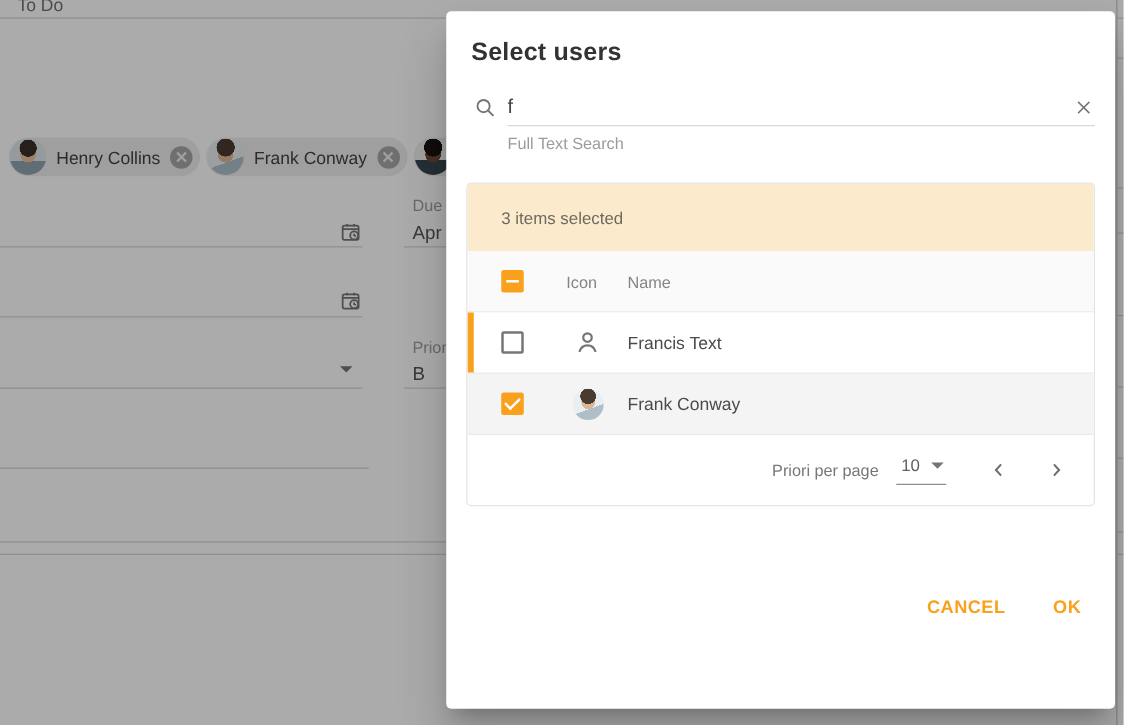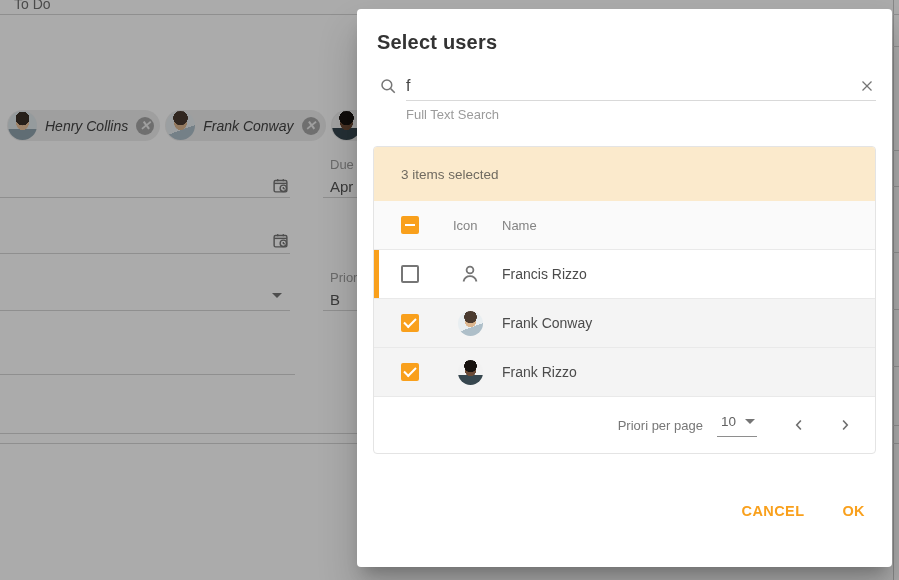--- a/index.html
+++ b/index.html
@@ -6,21 +6,21 @@
   html,body { width:899px; height:580px; }
   body {
     font-family:"Liberation Sans", sans-serif;
     background:#fff; position:relative; overflow:hidden;
     width:899px; height:580px;
   }
   
   .bg { position:absolute; inset:0; background:#fff; }
   .bg-line { position:absolute; height:1px; background:#d6d6d6; }
   .todo { position:absolute; left:14px; top:-4px; font-size:14px; color:#707070; }
-  .chip-row { position:absolute; left:7px; top:110px; display:flex; gap:5px;font-style:italic; }
+  .chip-row { position:absolute; left:7px; top:110px; display:flex; gap:5px; }
   .chip {
     height:31px; background:#ededed; border-radius:16px;
     display:flex; align-items:center; padding:1px 6px 1px 1px; gap:8px;
     white-space:nowrap;
   }
   .chip-label { font-size:14px; color:#424242; }
   .chip-x {
     width:18px; height:18px; border-radius:50%; background:#a6a6a6;
     color:#ededed; font-size:13px; line-height:18px; text-align:center; font-weight:bold;
   }
@@ -235,42 +235,33 @@
       <span class="hl-bar"></span>
       <div class="cell-check">
           <span class="cb unchecked"></span>
         </div>
       <div class="cell-icon">
         <svg class="person-glyph" viewBox="0 0 24 24" fill="none" stroke="currentColor" stroke-width="1.8">
           <circle cx="12" cy="8" r="3.4"></circle>
             <path d="M5.5 19.5c1-3.6 3.4-5.3 6.5-5.3s5.5 1.7 6.5 5.3"></path>
         </svg>
       </div>
-      <div class="cell-name">Francis Rizzo</div>
+      <div class="cell-name">Francis Text</div>
     </div>
 
     <div class="trow row-selected">
       <div class="cell-check">
           <span class="cb checked"></span>
         </div>
       <div class="cell-icon">
           <span class="avatar av25 m-light2"></span>
         </div>
       <div class="cell-name">Frank Conway</div>
     </div>
 
-    <div class="trow row-selected">
-      <div class="cell-check">
-          <span class="cb checked"></span>
-        </div>
-      <div class="cell-icon">
-          <span class="avatar av25 m-dark"></span>
-        </div>
-      <div class="cell-name">Frank Rizzo</div>
-    </div>
 
 
     <div class="pager">
       <span class="pager-label">Priori per page</span>
       <span class="page-select">
         <span>10</span>
         <span class="sel-caret"></span>
       </span>
       <span class="chev-btn">
         <svg width="18" height="18" viewBox="0 0 24 24" fill="none" stroke="currentColor" stroke-width="2.2">

